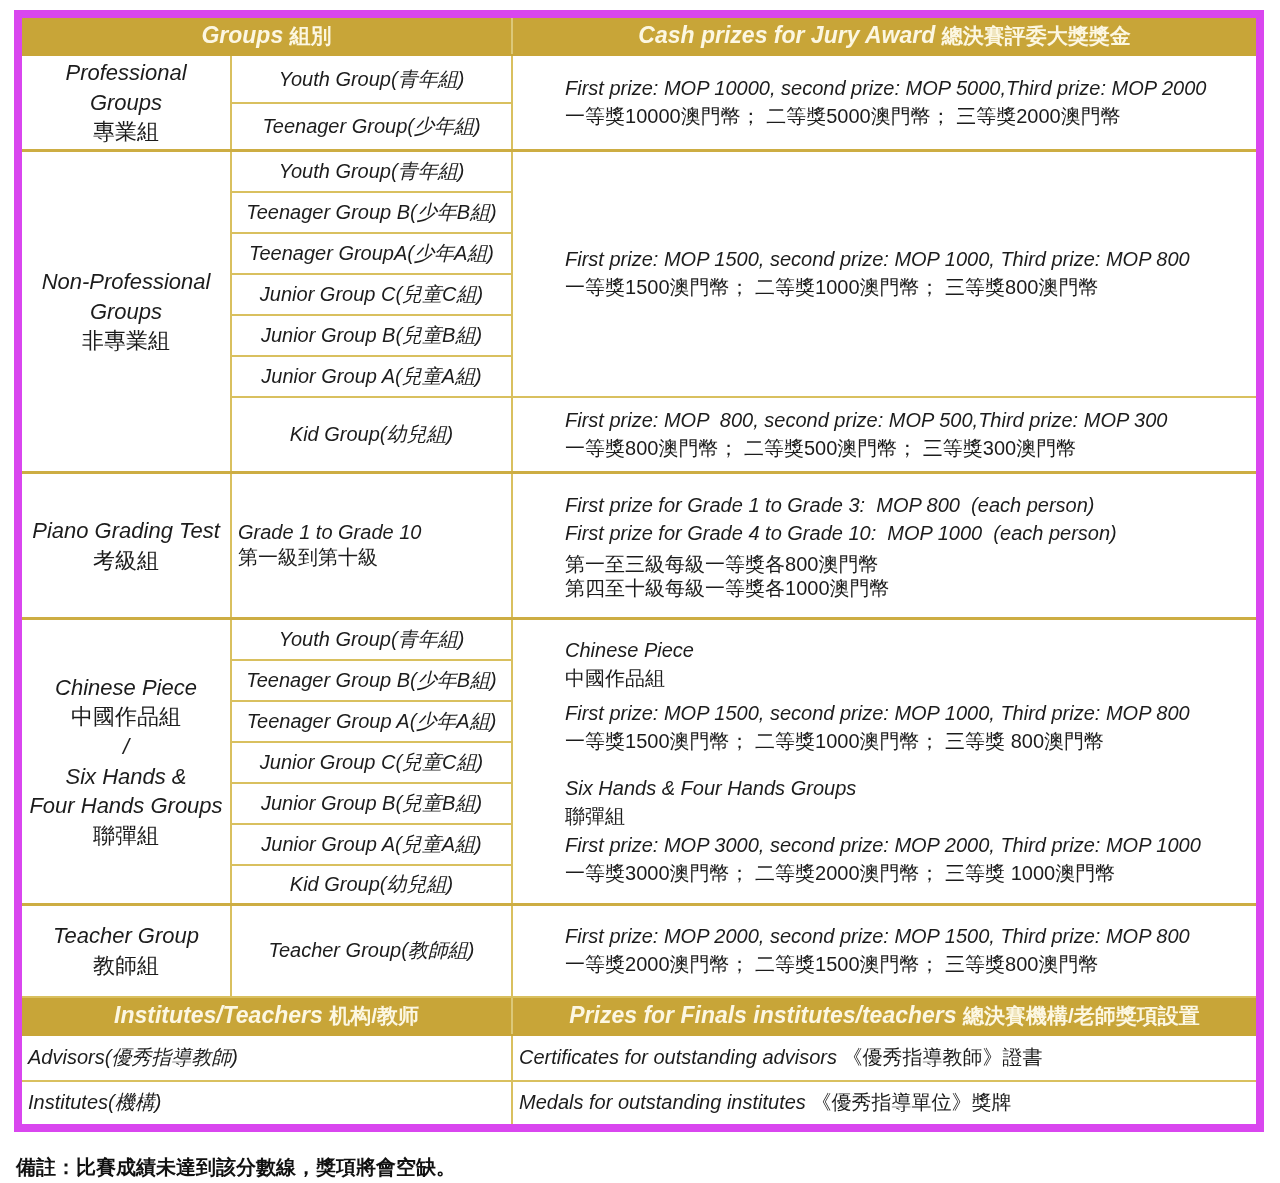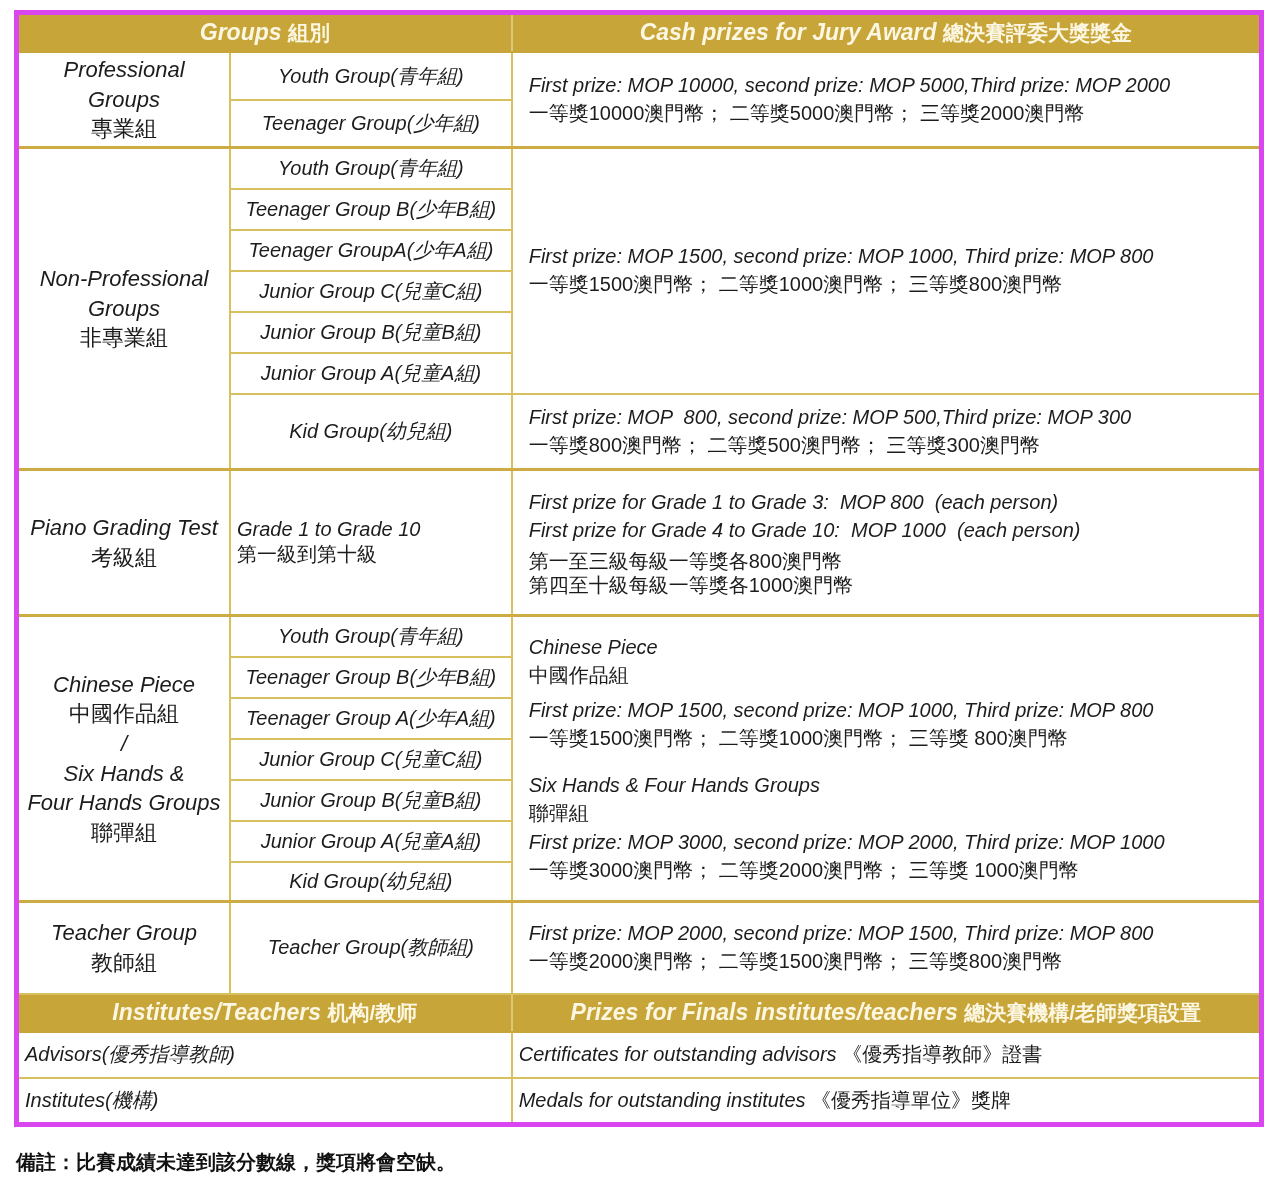--- a/index.html
+++ b/index.html
@@ -14,21 +14,21 @@
     width: 1280px;
     height: 1183px;
     position: relative;
     background: #ffffff;
   }
   table.prize-table {
     border-collapse: collapse;
     table-layout: fixed;
     margin: 10px 0 0 14px;
     width: 1250px;
-    border: 5px solid #d946ef;
+    border: 8px solid #d946ef;
   }
   td, th {
     border: 2px solid #D9C05F;
     vertical-align: middle;
     padding: 2px 6px;
     overflow: hidden;
   }
   tr.section-start > td { border-top: 3px solid #CDAD43; }
 
   
@@ -59,21 +59,21 @@
     font-style: italic;
   }
   .prize-cell {
     font-size: 20px;
     padding: 6px 16px;
     text-align: left;
   }
   .center-cell { text-align: left; font-size: 20px; font-style: italic; }
   .en { font-style: italic; }
   .zh { font-style: normal; }
-  .p-line { white-space: pre-wrap; line-height: 1.4; }
+  .p-line { white-space: pre-wrap; line-height: 1.4; margin-left: 36px; }
   .p-en { font-style: italic; }
   .p-zh { font-style: normal; line-height: 1.45; }
   .tight { line-height: 1.18; }
   .blk-gap { height: 18px; }
   .sm-gap { height: 6px; }
 
   
   .notes {
     margin: 22px 16px 0 16px;
   }

